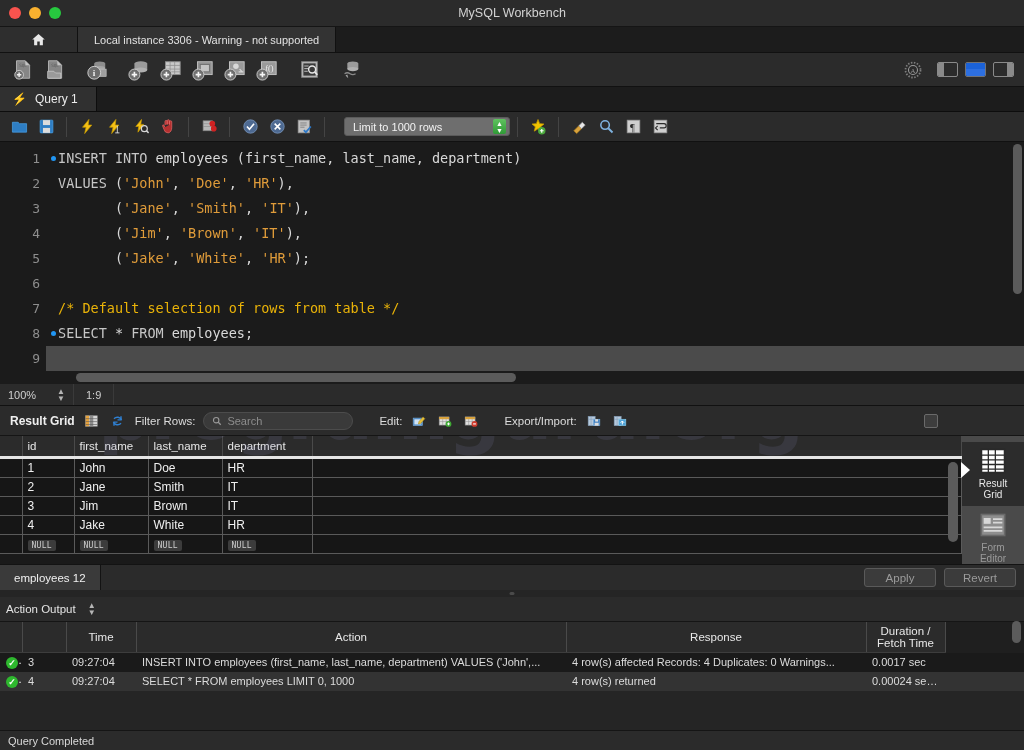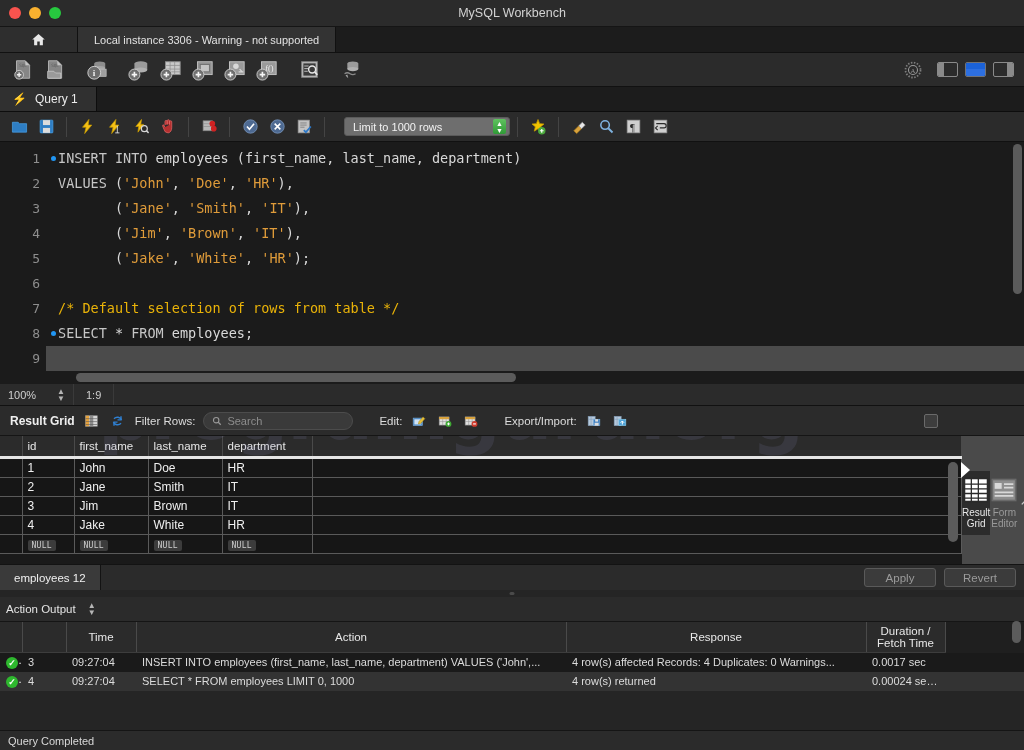--- a/index.html
+++ b/index.html
@@ -187,21 +187,21 @@
     font-family: "DejaVu Sans Mono", monospace; letter-spacing: .3px;
   }
   td.nullcell { background: #161616; }
   .grid-scroll {
     position: absolute; right: 4px; top: 26px; width: 10px; height: 92px;
   }
 
   
   .side-panel {
     width: 62px; background: #4a4a4a; position: relative;
-    display: flex; flex-direction: row; align-items: center;
+    display: flex; flex-direction: column; align-items: center;
     padding-top: 6px; flex-shrink: 0;
   }
   .side-item {
     width: 62px; padding: 5px 0 6px; display: flex; flex-direction: column;
     align-items: center; gap: 3px;
   }
   .side-item.active { background: #2c2c2c; }
   .side-item .slabel {
     font-size: 10px; line-height: 11px; text-align: center; color: #e8e8e8;
   }

